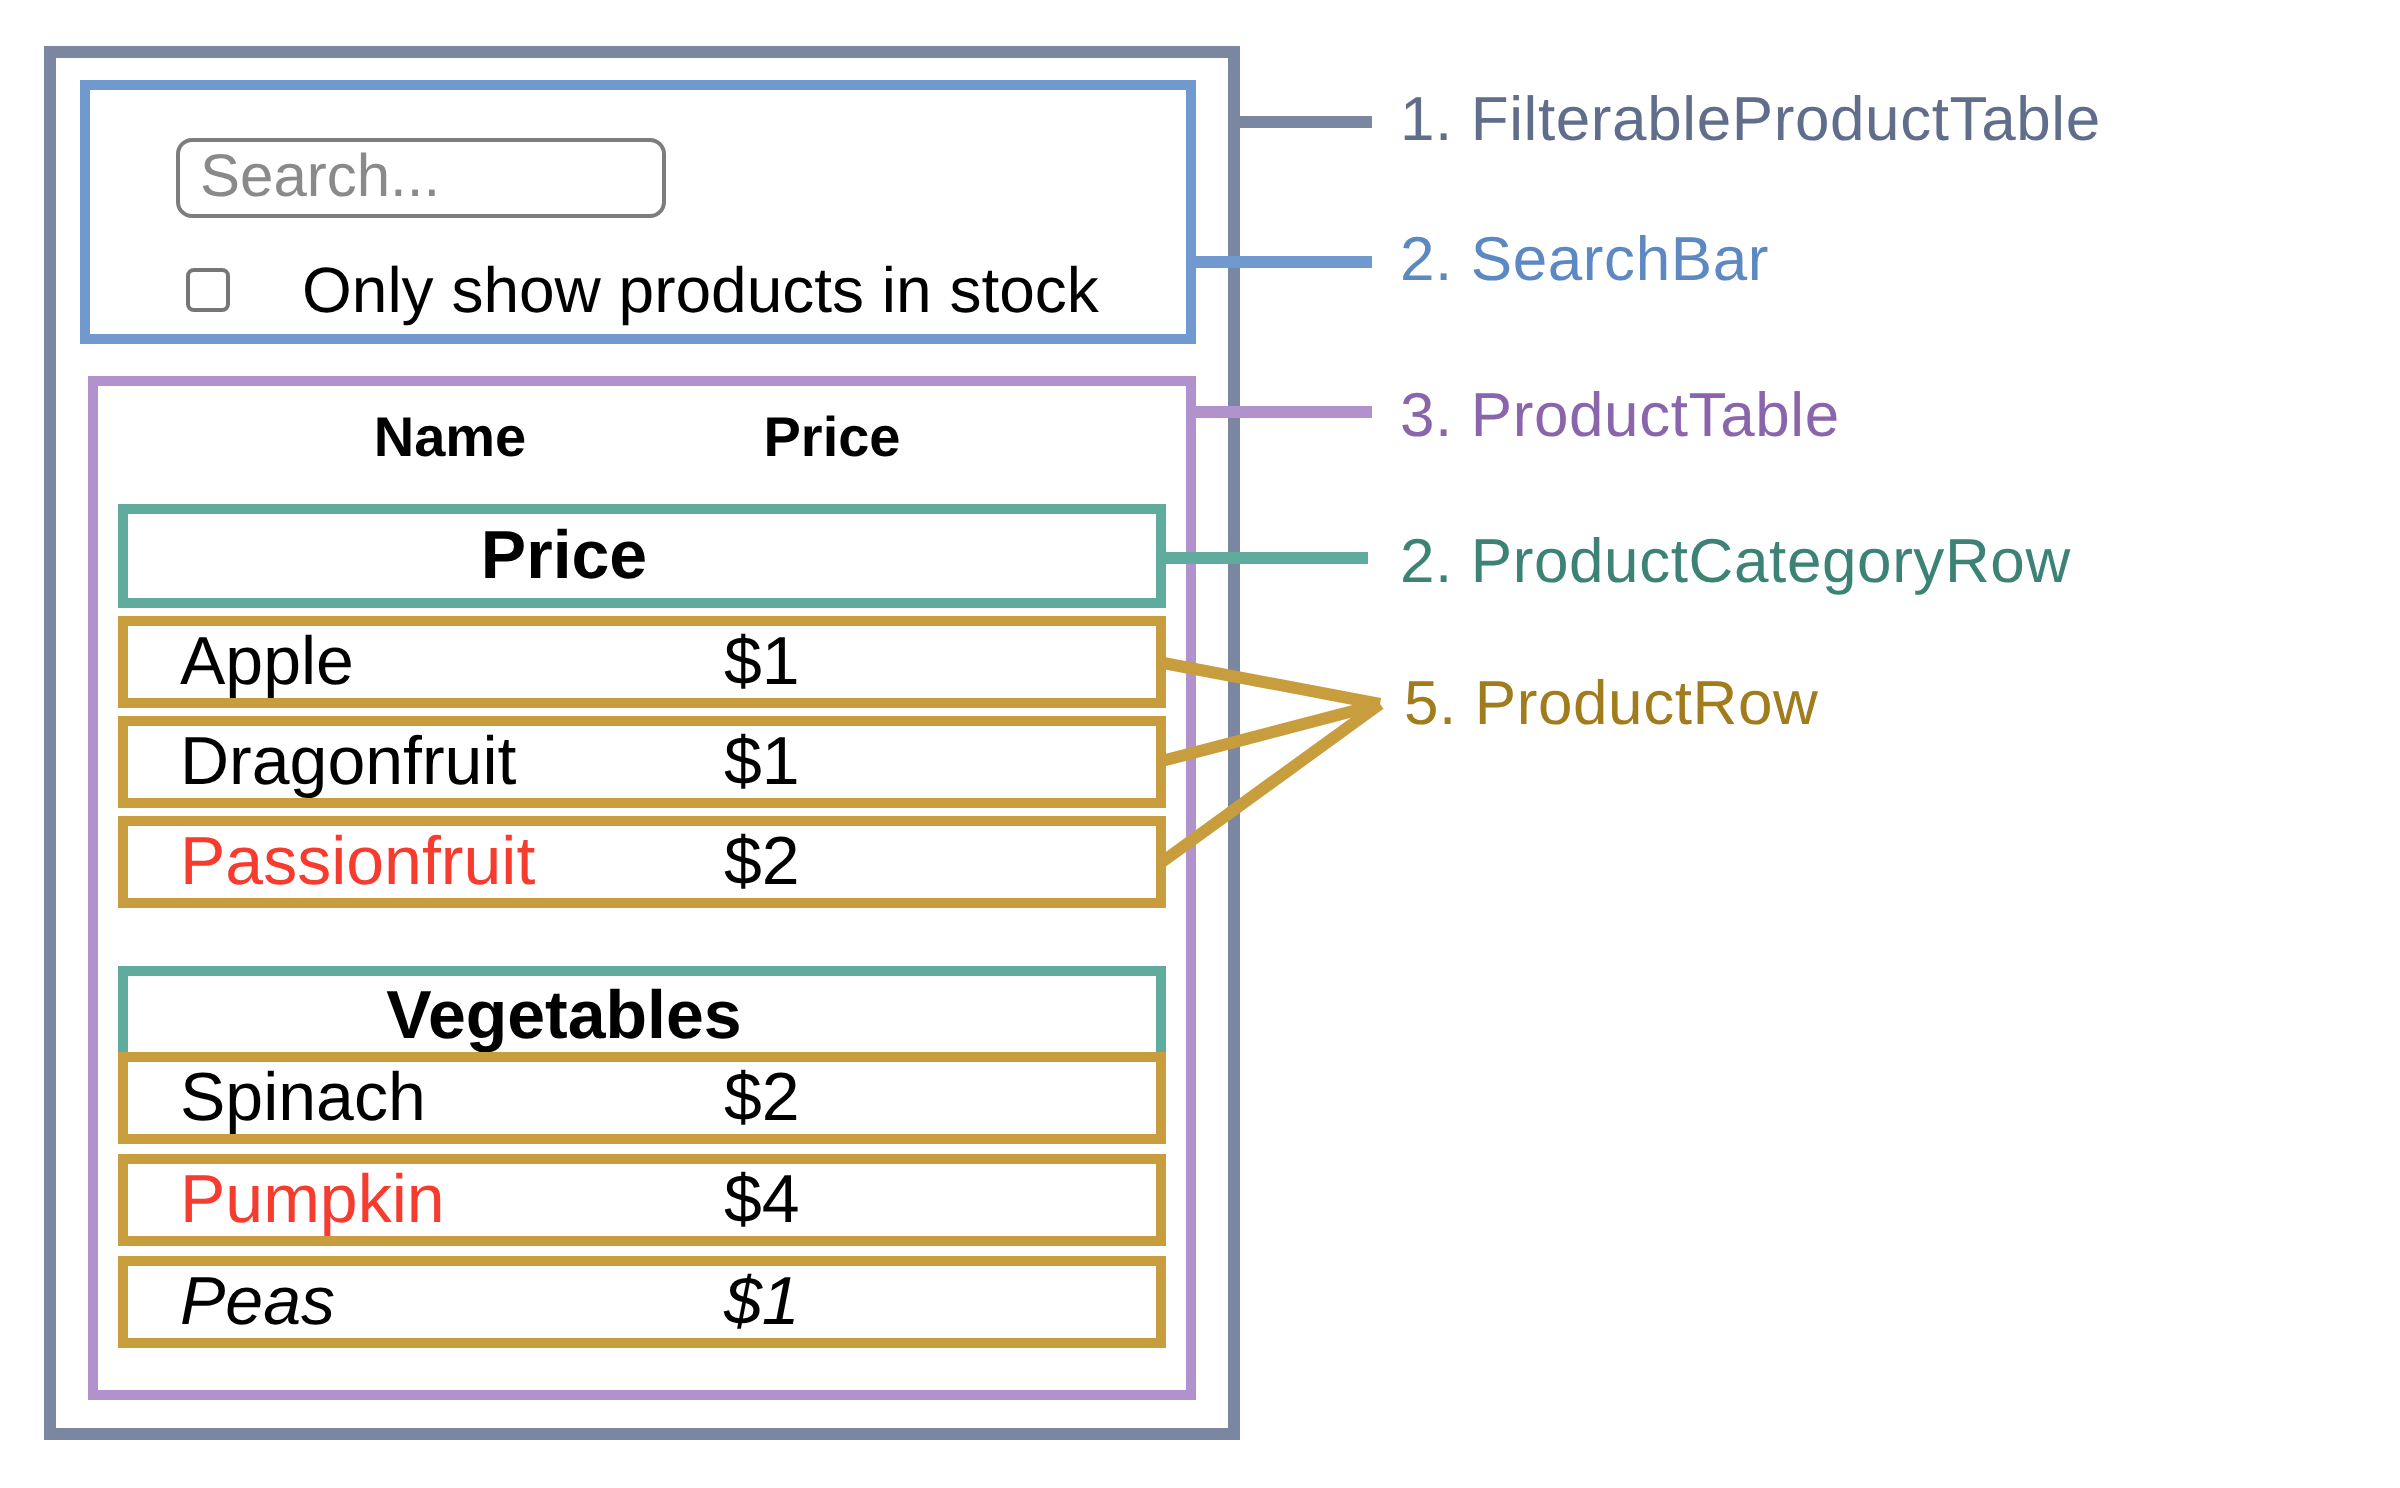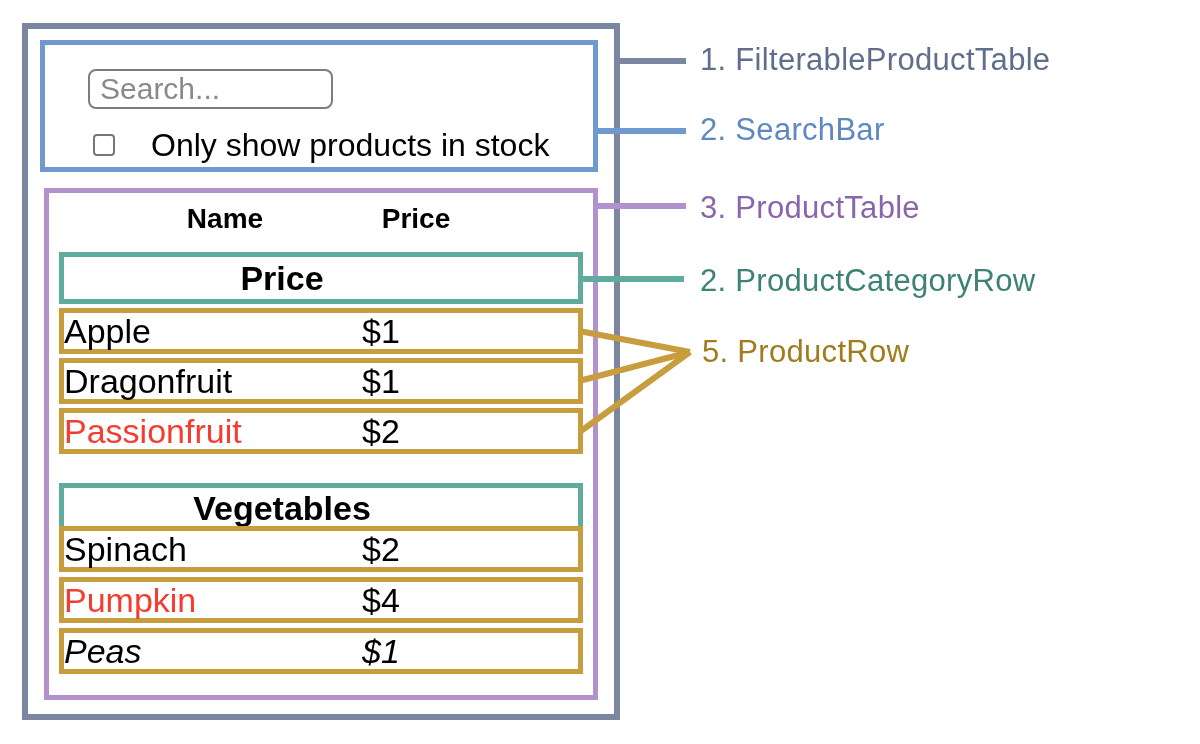--- a/index.html
+++ b/index.html
@@ -32,21 +32,21 @@
   .th-name{left:96px;}
   .th-price{left:287px;}
   .trow{
     position:absolute;left:10px;width:524px;box-sizing:border-box;background:#fff;
     display:flex;align-items:center;font-size:34px;color:#000;
   }
   .cat{border:5px solid #5fab9d;justify-content:center;font-weight:bold;padding-right:78px;}
   .cat-fruits{top:59px;height:52px;}
   .cat-vegetables{top:278px;height:50px;margin-top:12px;}
   .prow{border:5px solid #c79d3d;}
-  .prow .pname{white-space:nowrap;}
+  .prow .pname{padding-left:26px;white-space:nowrap;}
   .prow .pprice{position:absolute;left:298px;white-space:nowrap;}
   .r0{top:115px;height:46px;}
   .r1{top:165px;height:46px;}
   .r2{top:215px;height:46px;}
   .r3{top:333px;height:46px;}
   .r4{top:384px;height:46px;text-align:center;}
   .r5{top:435px;height:46px;font-style:italic;}
   
   .connectors{position:absolute;left:0;top:0;width:1200px;height:744px;z-index:2;pointer-events:none;}
   

